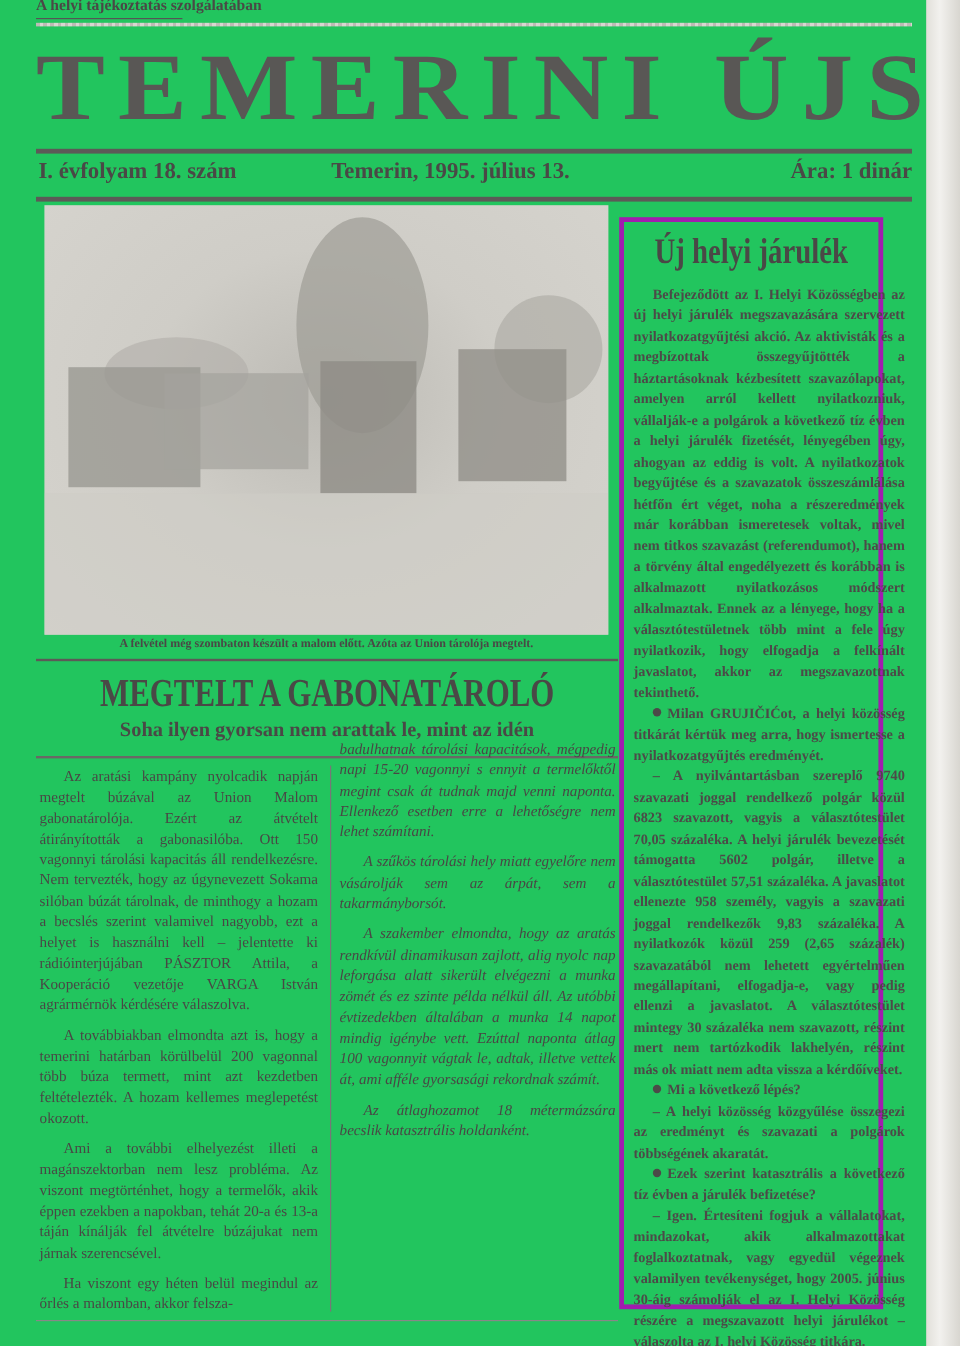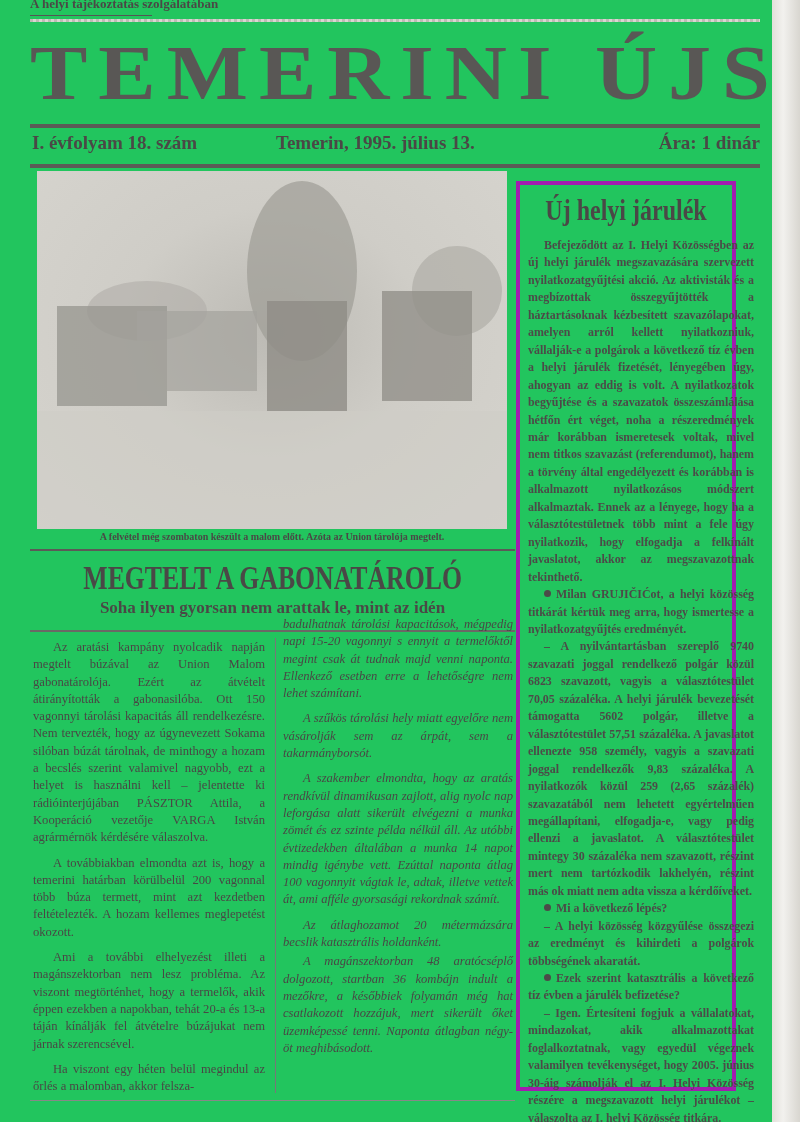--- a/index.html
+++ b/index.html
@@ -72,32 +72,31 @@
     <p>Az aratási kampány nyolcadik napján megtelt búzával az Union Malom gabonatárolója. Ezért az átvételt átirányították a gabonasilóba. Ott 150 vagonnyi tárolási kapacitás áll rendelkezésre. Nem tervezték, hogy az úgynevezett Sokama silóban búzát tárolnak, de minthogy a hozam a becslés szerint valamivel nagyobb, ezt a helyet is használni kell – jelentette ki rádióinterjújában PÁSZTOR Attila, a Kooperáció vezetője VARGA István agrármérnök kérdésére válaszolva.</p>
     <p>A továbbiakban elmondta azt is, hogy a temerini határban körülbelül 200 vagonnal több búza termett, mint azt kezdetben feltételezték. A hozam kellemes meglepetést okozott.</p>
     <p>Ami a további elhelyezést illeti a magánszektorban nem lesz probléma. Az viszont megtörténhet, hogy a termelők, akik éppen ezekben a napokban, tehát 20-a és 13-a táján kínálják fel átvételre búzájukat nem járnak szerencsével.</p>
     <p>Ha viszont egy héten belül megindul az őrlés a malomban, akkor felsza-</p>
   </div>
   <div class="vrule"></div>
   <div class="col col-mid">
     <p style="text-indent:0">badulhatnak tárolási kapacitások, mégpedig napi 15-20 vagonnyi s ennyit a termelőktől megint csak át tudnak majd venni naponta. Ellenkező esetben erre a lehetőségre nem lehet számítani.</p>
     <p>A szűkös tárolási hely miatt egyelőre nem vásárolják sem az árpát, sem a takarmányborsót.</p>
     <p>A szakember elmondta, hogy az aratás rendkívül dinamikusan zajlott, alig nyolc nap leforgása alatt sikerült elvégezni a munka zömét és ez szinte példa nélkül áll. Az utóbbi évtizedekben általában a munka 14 napot mindig igénybe vett. Ezúttal naponta átlag 100 vagonnyit vágtak le, adtak, illetve vettek át, ami afféle gyorsasági rekordnak számít.</p>
-    <p style="margin-bottom:2px">Az átlaghozamot 20 métermázsára becslik katasztrális holdanként.</p>
-    <p>A magánszektorban 48 aratócséplő dolgozott, startban 36 kombájn indult a mezőkre, a későbbiek folyamán még hat csatlakozott hozzájuk, mert sikerült őket üzemképessé tenni. Naponta átlagban négy-öt meghibásodott.</p>
+    <p style="margin-bottom:2px">Az átlaghozamot 18 métermázsára becslik katasztrális holdanként.</p>
   </div>
   <div class="col-bottom-rule"></div>
 
   <div class="box">
     <div class="box-title">Új helyi járulék</div>
     <div class="box-body">
       <p>Befejeződött az I. Helyi Közösségben az új helyi járulék megszavazására szervezett nyilatkozatgyűjtési akció. Az aktivisták és a megbízottak összegyűjtötték a háztartásoknak kézbesített szavazólapokat, amelyen arról kellett nyilatkozniuk, vállalják-e a polgárok a következő tíz évben a helyi járulék fizetését, lényegében úgy, ahogyan az eddig is volt. A nyilatkozatok begyűjtése és a szavazatok összeszámlálása hétfőn ért véget, noha a részeredmények már korábban ismeretesek voltak, mivel nem titkos szavazást (referendumot), hanem a törvény által engedélyezett és korábban is alkalmazott nyilatkozásos módszert alkalmaztak. Ennek az a lényege, hogy ha a választótestületnek több mint a fele úgy nyilatkozik, hogy elfogadja a felkínált javaslatot, akkor az megszavazottnak tekinthető.</p>
       <p><span class="bullet"></span><span>Milan GRUJIČIĆot, a helyi közösség titkárát kértük meg arra, hogy ismertesse a nyilatkozatgyűjtés eredményét.</span></p>
       <p>– A nyilvántartásban szereplő 9740 szavazati joggal rendelkező polgár közül 6823 szavazott, vagyis a választótestület 70,05 százaléka. A helyi járulék bevezetését támogatta 5602 polgár, illetve a választótestület 57,51 százaléka. A javaslatot ellenezte 958 személy, vagyis a szavazati joggal rendelkezők 9,83 százaléka. A nyilatkozók közül 259 (2,65 százalék) szavazatából nem lehetett egyértelműen megállapítani, elfogadja-e, vagy pedig ellenzi a javaslatot. A választótestület mintegy 30 százaléka nem szavazott, részint mert nem tartózkodik lakhelyén, részint más ok miatt nem adta vissza a kérdőíveket.</p>
       <p><span class="bullet"></span><span>Mi a következő lépés?</span></p>
-      <p>– A helyi közösség közgyűlése összegezi az eredményt és kihirdeti a polgárok többségének akaratát.</p>
+      <p>– A helyi közösség közgyűlése összegezi az eredményt és szavazati a polgárok többségének akaratát.</p>
       <p><span class="bullet"></span><span>Ezek szerint katasztrális a következő tíz évben a járulék befizetése?</span></p>
       <p>– Igen. Értesíteni fogjuk a vállalatokat, mindazokat, akik alkalmazottakat foglalkoztatnak, vagy egyedül végeznek valamilyen tevékenységet, hogy 2005. június 30-áig számolják el az I. Helyi Közösség részére a megszavazott helyi járulékot – válaszolta az I. helyi Közösség titkára.</p>
 
     </div>
   </div>
 </div>
 <div class="edge"></div>
 
 </body></html>

